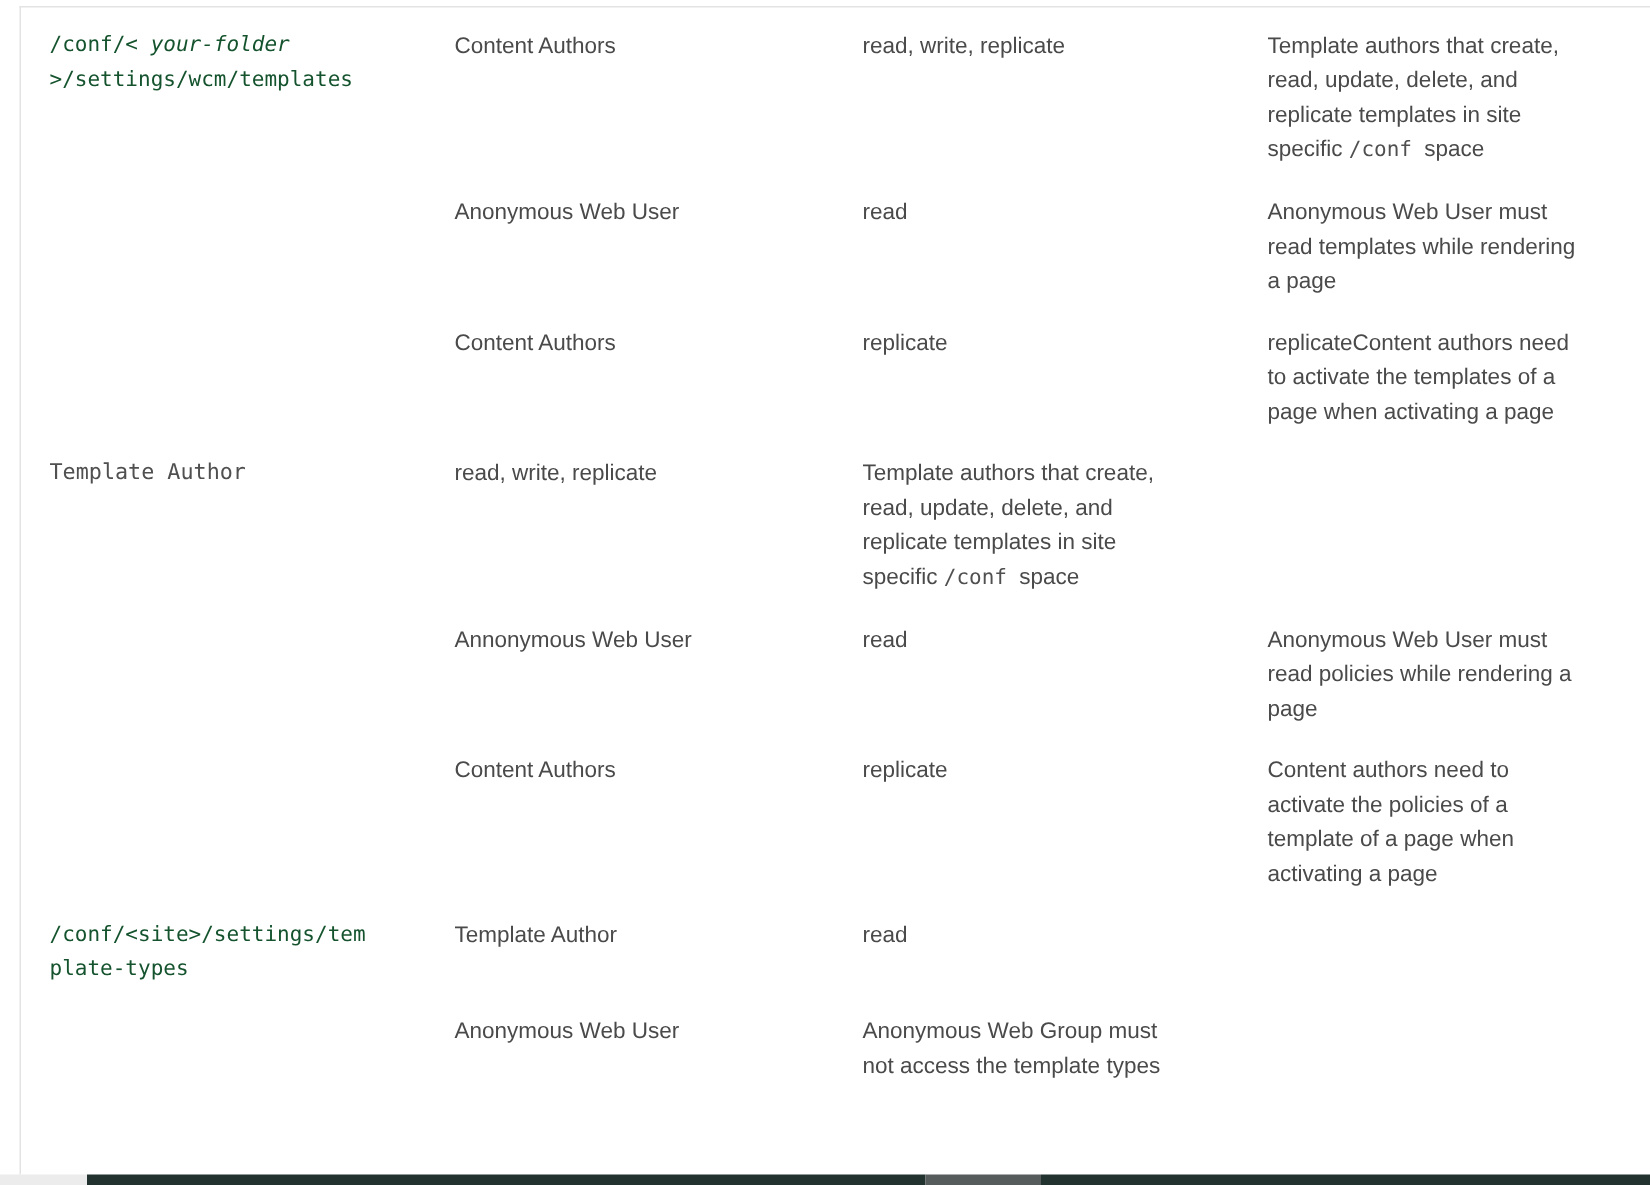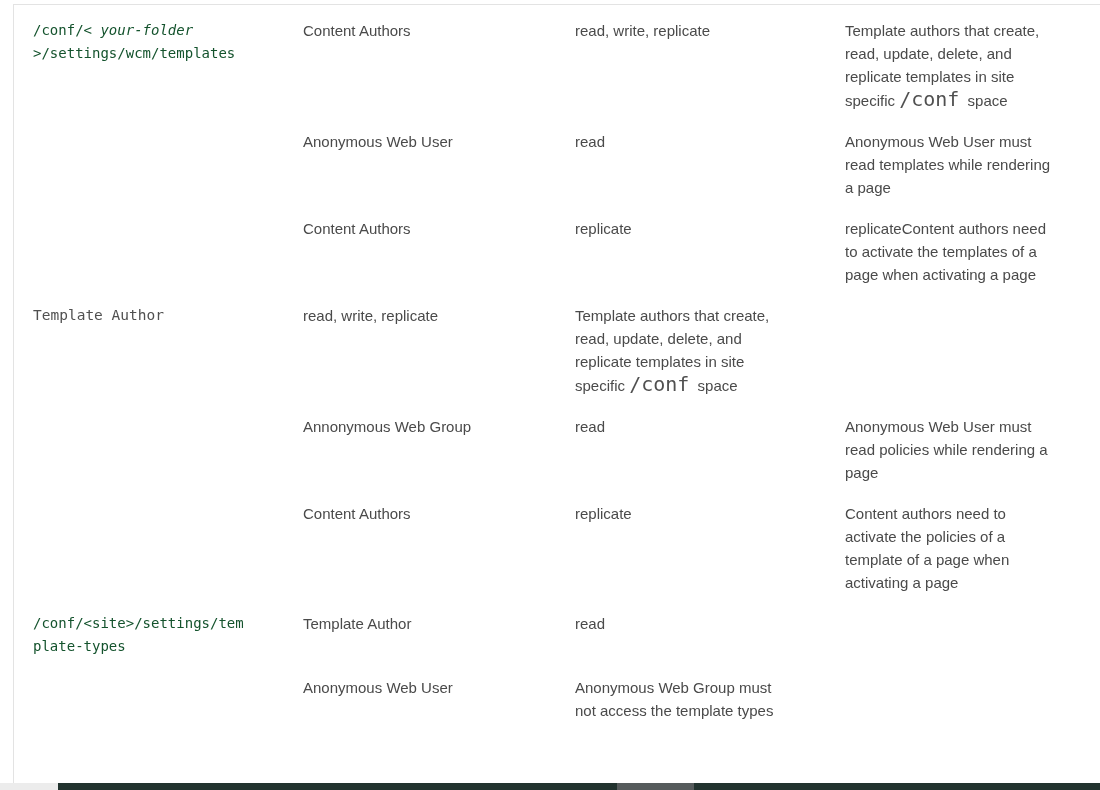--- a/index.html
+++ b/index.html
@@ -30,21 +30,21 @@
   }
   .c-path .it { font-style:italic; }
   .c-role, .c-perm { padding-right:10px; }
   .c-role.mono {
     font-family:"DejaVu Sans Mono", monospace;
     font-size:14.5px; color:#505050;
   }
   .c-desc { max-width:215px; }
   .inline-code {
     font-family:"DejaVu Sans Mono", monospace;
-    font-size:20px; color:#505050;
+    font-size:14px; color:#505050;
     margin-right:4px;
   }
   .bottom-strip { position:absolute; left:0; top:783px; height:7px; }
   .seg { position:absolute; top:0; height:7px; }
 </style>
 </head>
 <body>
 
 <div class="table-wrap">
   <div id="table-body">
@@ -66,21 +66,21 @@
         <div class="c-perm">replicate</div>
         <div class="c-desc"><span>replicateContent authors need to activate the templates of a page when activating a page</span></div>
       </div>
       <div class="grid-row">
         <div class="c-role mono">Template Author</div>
         <div class="c-perm">read, write, replicate</div>
         <div class="c-desc"><span>Template authors that create, read, update, delete, and replicate templates in site specific </span><span class="inline-code">/conf</span><span> space</span></div>
       </div>
       <div class="grid-row">
         <div class="c-path"></div>
-        <div class="c-role">Annonymous Web Group</div>
+        <div class="c-role">Annonymous Web User</div>
         <div class="c-perm">read</div>
         <div class="c-desc"><span>Anonymous Web User must read policies while rendering a page</span></div>
       </div>
       <div class="grid-row">
         <div class="c-path"></div>
         <div class="c-role">Content Authors</div>
         <div class="c-perm">replicate</div>
         <div class="c-desc"><span>Content authors need to activate the policies of a template of a page when activating a page</span></div>
       </div>
       <div class="grid-row">

